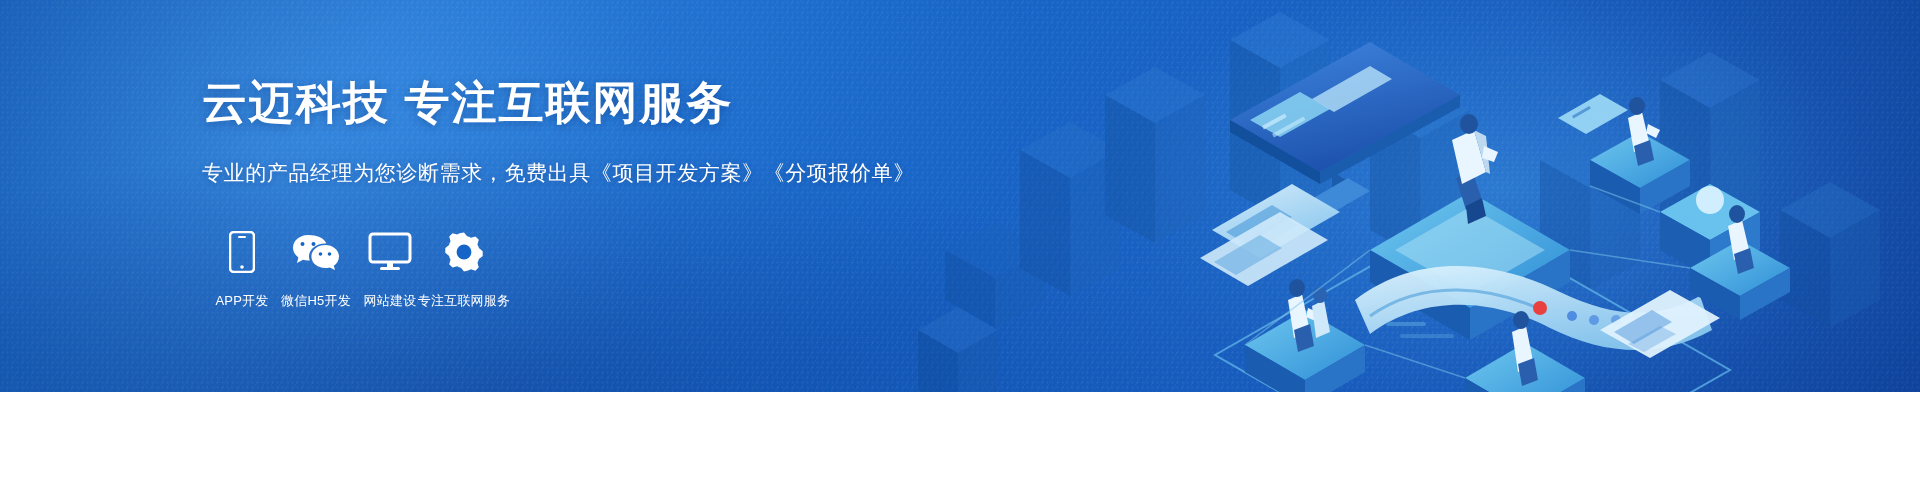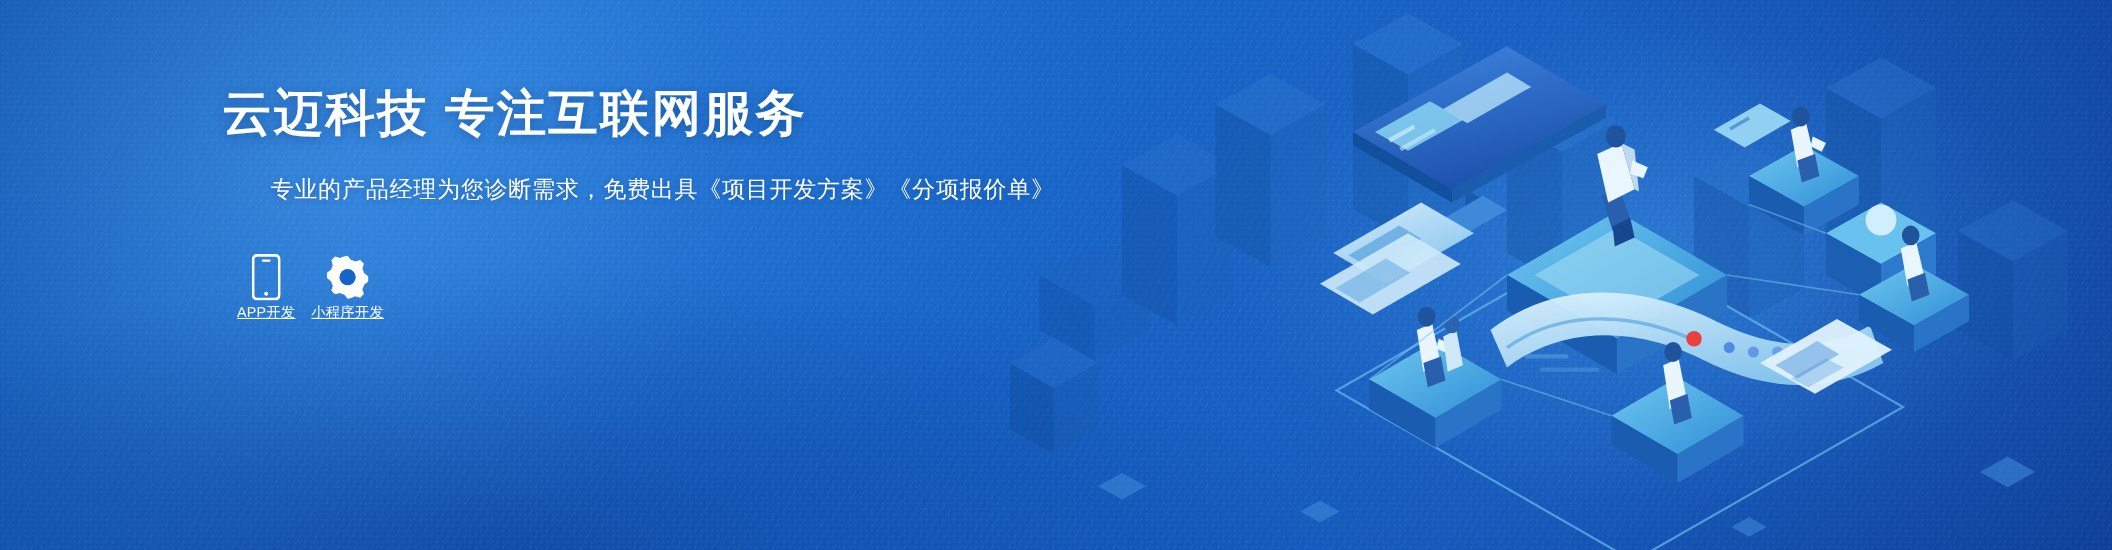--- a/index.html
+++ b/index.html
@@ -7,21 +7,21 @@
   html, body {
     width: 1920px;
     height: 500px;
     overflow: hidden;
     font-family: "Liberation Sans", "DejaVu Sans", sans-serif;
   }
 
   .banner {
     position: relative;
     width: 1920px;
-    height: 500px;
+    height: 392px;
     overflow: hidden;
     background:
       radial-gradient(ellipse 900px 520px at 78% 48%, rgba(64,150,230,0.55) 0%, rgba(40,110,205,0.22) 42%, rgba(20,70,170,0.0) 74%),
       radial-gradient(ellipse 1100px 700px at 22% 18%, rgba(60,140,225,0.42) 0%, rgba(30,95,195,0.12) 55%, rgba(16,62,160,0) 80%),
       linear-gradient(128deg, #1567c8 0%, #1a6fd0 22%, #1463c6 48%, #1256b8 72%, #0f47a6 100%);
   }
 
   
   .tex-lines {
     position: absolute;
@@ -80,21 +80,21 @@
   }
   .subcopy {
     margin-top: 22px;
     color: #ffffff;
     font-size: 21px;
     line-height: 38px;
     letter-spacing: 0.6px;
     white-space: nowrap;
     text-shadow: 0 1px 6px rgba(4,34,96,0.30);
   }
-  .subcopy .line { display: block; margin-left: 44px; }
+  .subcopy .line { display: block; }
 
   
   .services {
     position: absolute;
     left: 205px;
     top: 228px;
     display: flex;
     align-items: flex-start;
     z-index: 12;
   }
@@ -106,26 +106,26 @@
     cursor: pointer;
   }
   .svc-ico {
     height: 48px;
     display: flex;
     align-items: center;
     justify-content: center;
   }
   .svc-ico svg { display: block; fill: #ffffff; }
   .svc-label {
+    margin-top: 17px;
     color: #ffffff;
     font-size: 13px;
     line-height: 16px;
     white-space: nowrap;
     letter-spacing: 0.2px;
-    text-decoration: underline;
   }
 
   
   .illus {
     position: absolute;
     right: 0;
     top: 0;
     width: 1020px;
     height: 500px;
     z-index: 6;
@@ -363,26 +363,49 @@
         <svg width="26" height="42" viewBox="0 0 26 42">
           <rect x="1" y="1" width="24" height="40" rx="4" fill="none" stroke="#ffffff" stroke-width="2.6"></rect>
           <rect x="9" y="5" width="8" height="2" rx="1" fill="#ffffff"></rect>
           <circle cx="13" cy="36" r="1.8" fill="#ffffff"></circle>
         </svg>
       </span>
       <span class="svc-label">APP开发</span>
     </div>
 
 
-
+    <div class="svc">
+      <span class="svc-ico">
+        <svg width="50" height="42" viewBox="0 0 50 42">
+          <path d="M17 4C8.7 4 2 9.7 2 16.7c0 3.9 2.1 7.4 5.4 9.7L6 32l6-3.2c1.6.4 3.3.7 5 .7.6 0 1.2 0 1.8-.1-.5-1.3-.8-2.6-.8-4 0-7.2 7.1-13 15.8-13 .5 0 1 0 1.5.1C33.7 7.4 26.1 4 17 4z" fill="#ffffff"></path>
+          <circle cx="11.5" cy="13" r="2" fill="#1565c9"></circle>
+          <circle cx="22.5" cy="13" r="2" fill="#1565c9"></circle>
+          <path d="M48 25.5C48 19.1 41.8 14 34.2 14 26.6 14 20.4 19.1 20.4 25.5c0 6.4 6.2 11.5 13.8 11.5 1.6 0 3.1-.2 4.5-.6L44 39l-1.2-4.3c3.2-2 5.2-5.3 5.2-9.2z" fill="#ffffff"></path>
+          <circle cx="29.5" cy="23" r="1.8" fill="#1565c9"></circle>
+          <circle cx="38.5" cy="23" r="1.8" fill="#1565c9"></circle>
+        </svg>
+      </span>
+      <span class="svc-label">微信H5开发</span>
+    </div>
+
+    <div class="svc">
+      <span class="svc-ico">
+        <svg width="44" height="40" viewBox="0 0 44 40">
+          <rect x="2" y="2" width="40" height="28" rx="3" fill="none" stroke="#ffffff" stroke-width="3"></rect>
+          <rect x="19" y="31" width="6" height="5" fill="#ffffff"></rect>
+          <rect x="12" y="35" width="20" height="3" rx="1.5" fill="#ffffff"></rect>
+        </svg>
+      </span>
+      <span class="svc-label">网站建设</span>
+    </div>
 
     <div class="svc">
       <span class="svc-ico">
         <svg width="42" height="42" viewBox="0 0 42 42">
           <path d="M21 1.5l3.1 3.8c1.3.25 2.55.75 3.65 1.45l4.7-1.35 3.35 3.35-1.35 4.7c.7 1.1 1.2 2.35 1.45 3.65l3.8 3.1v4.7l-3.8 3.1c-.25 1.3-.75 2.55-1.45 3.65l1.35 4.7-3.35 3.35-4.7-1.35c-1.1.7-2.35 1.2-3.65 1.45L21 40.5l-3.1-3.8c-1.3-.25-2.55-.75-3.65-1.45l-4.7 1.35-3.35-3.35 1.35-4.7c-.7-1.1-1.2-2.35-1.45-3.65L2.3 21.7v-4.7l3.8-3.1c.25-1.3.75-2.55 1.45-3.65L6.2 5.55 9.55 2.2l4.7 1.35c1.1-.7 2.35-1.2 3.65-1.45L21 1.5z" fill="#ffffff"></path>
           <circle cx="21" cy="21" r="7.4" fill="#1565c9"></circle>
         </svg>
       </span>
-      <span class="svc-label">小程序开发</span>
+      <span class="svc-label">专注互联网服务</span>
     </div>
 
   </div>
 </div>
 
 </body></html>

